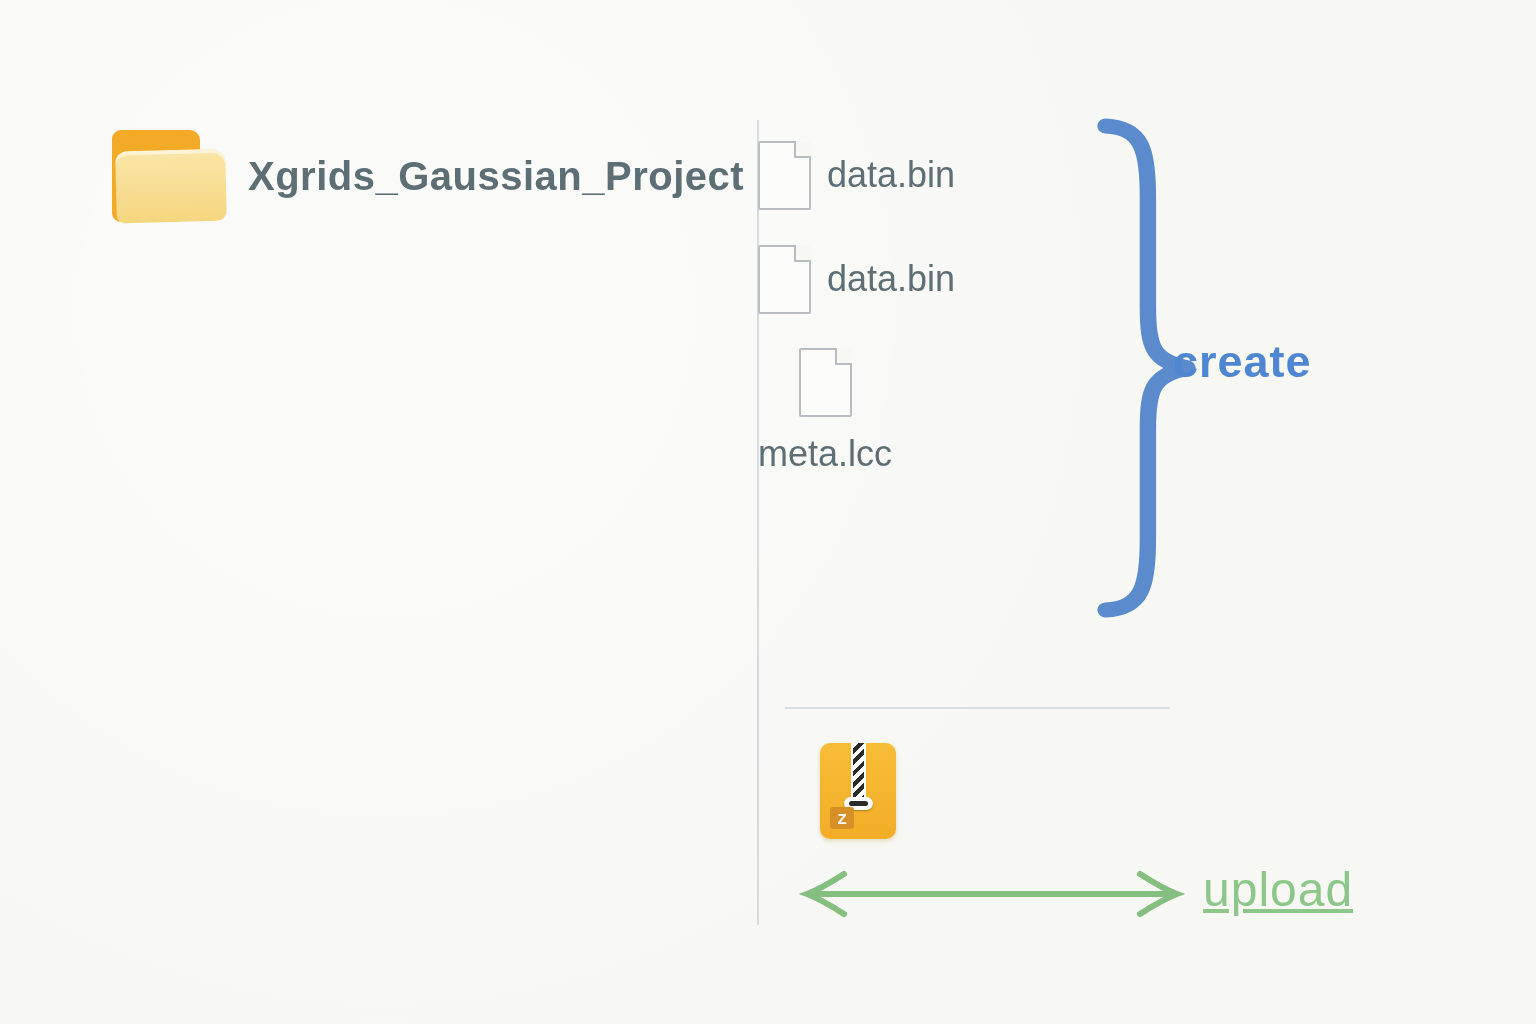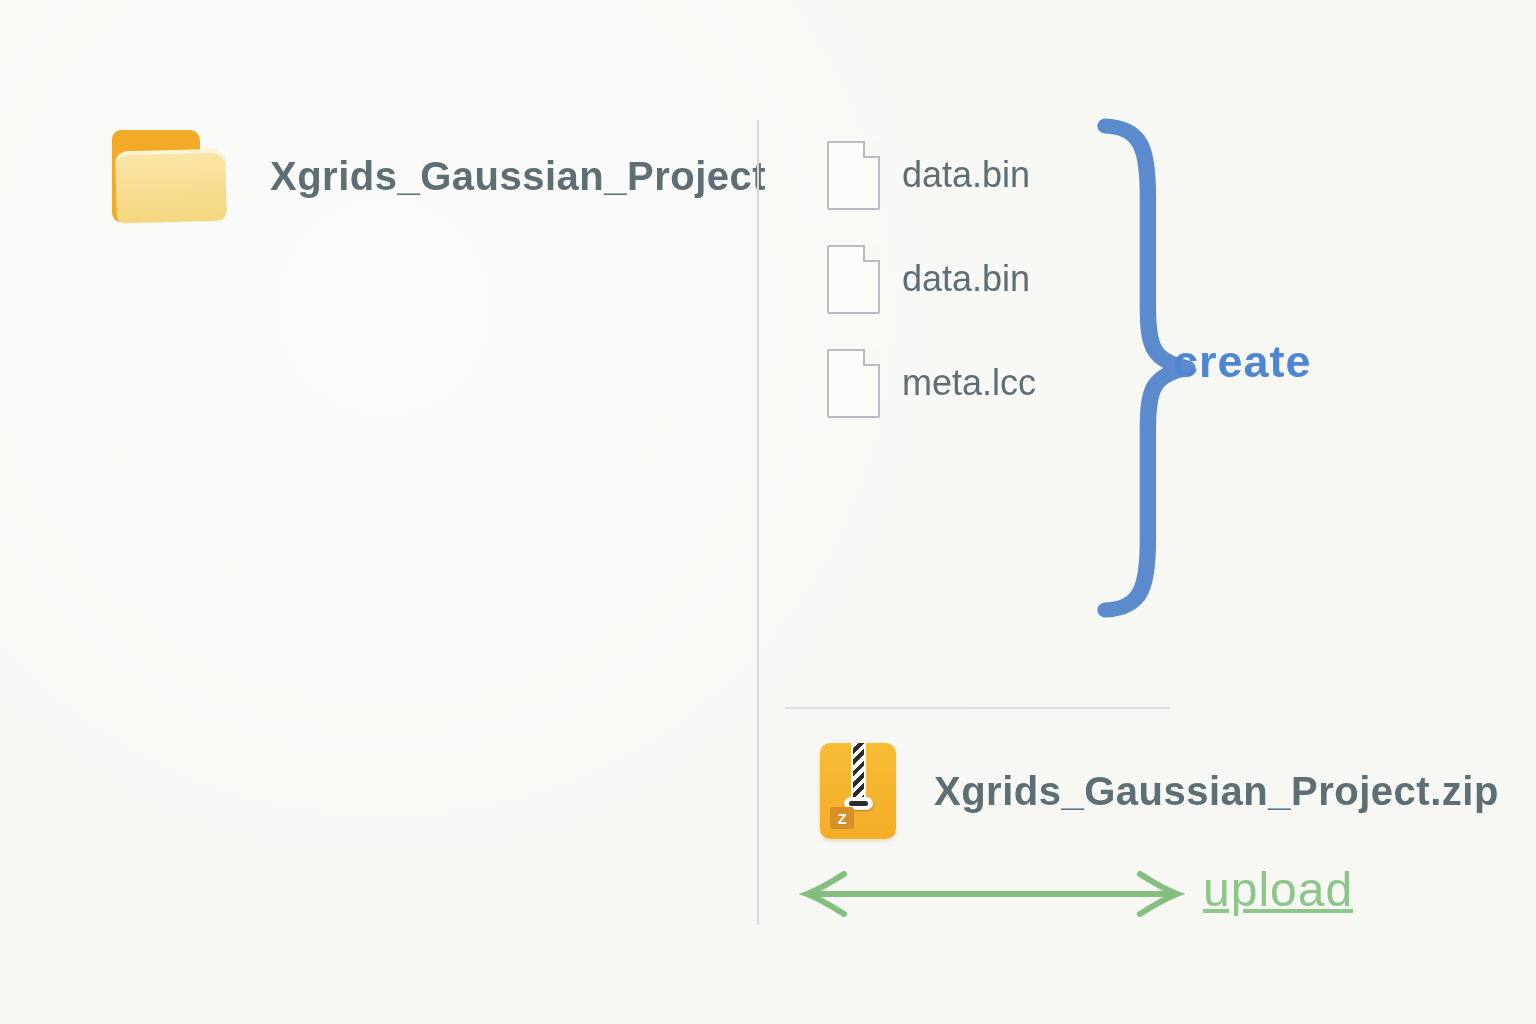--- a/index.html
+++ b/index.html
@@ -13,21 +13,21 @@
   .canvas {
     position: absolute; left: 0; top: 0; width: 1536px; height: 1024px;
     background:
       radial-gradient(circle at 25% 30%, rgba(255,255,255,0.5), rgba(255,255,255,0) 60%),
       #f7f8f4;
   }
 
   
   .folder-row {
     position: absolute; left: 112px; top: 130px;
-    display: flex; align-items: center; gap: 44px;
+    display: flex; align-items: center; gap: 22px;
   }
   .folder-icon { position: relative; width: 114px; height: 92px; flex: 0 0 auto; }
   .folder-back {
     position: absolute; left: 0; top: 0; width: 70px; height: 92px;
     background: #f2aa27; border-radius: 9px 3px 6px 9px;
   }
   .folder-tab {
     position: absolute; left: 28px; top: 0; width: 60px; height: 26px;
     background: #f2aa27; border-radius: 8px 10px 0 0;
   }
@@ -44,26 +44,26 @@
   }
 
   
   .v-divider {
     position: absolute; left: 757px; top: 120px; width: 2px; height: 805px;
     background: #d6dbdf;
   }
 
   
   .file-row {
-    position: absolute; left: 815px;
-    display: flex; align-items: center; gap: 22px; height: 70px; padding-left: 12px;
+    position: absolute; left: 758px;
+    display: flex; align-items: center; gap: 16px; height: 70px;
   }
   .file-row.r0 { top: 140px; }
   .file-row.r1 { top: 244px; }
-  .file-row.r2 { top: 348px; }
+  .file-row.r2 { top: 348px; flex-direction: column; }
   .doc-icon {
     position: relative; width: 53px; height: 69px; flex: 0 0 auto;
     background: #fcfcfb; border: 2px solid #b6bcbf; border-radius: 2px;
   }
   .doc-icon::before {
     content: ""; position: absolute; top: -2px; right: -2px;
     width: 15px; height: 15px;
     background: #f7f8f4;
     border-left: 2px solid #b6bcbf; border-bottom: 2px solid #b6bcbf;
   }
@@ -164,21 +164,20 @@
   <div class="create-label">create</div>
 
   <div class="h-divider"></div>
 
   <div class="zip-row">
     <div class="zip-icon">
       <div class="zip-strip"></div>
       <div class="zip-pull"></div>
       <div class="zip-badge">Z</div>
     </div>
-    <div class="zip-label">Xgrids_Gaussian_Project.zip</div>
   </div>
 
   <div class="upload-arrow">
     <svg width="388" height="56" viewBox="0 0 388 56" fill="none" xmlns="http://www.w3.org/2000/svg">
       <line x1="16" y1="28" x2="372" y2="28" stroke="#84bf80" stroke-width="6" stroke-linecap="round"></line>
       <path d="M 46 8 C 32 17, 22 23, 9 28 C 22 33, 32 39, 46 48" stroke="#84bf80" stroke-width="6" stroke-linecap="round" fill="none"></path>
       <path d="M 342 8 C 356 17, 366 23, 379 28 C 366 33, 356 39, 342 48" stroke="#84bf80" stroke-width="6" stroke-linecap="round" fill="none"></path>
     </svg>
   </div>
   <div class="upload-label">upload</div>

